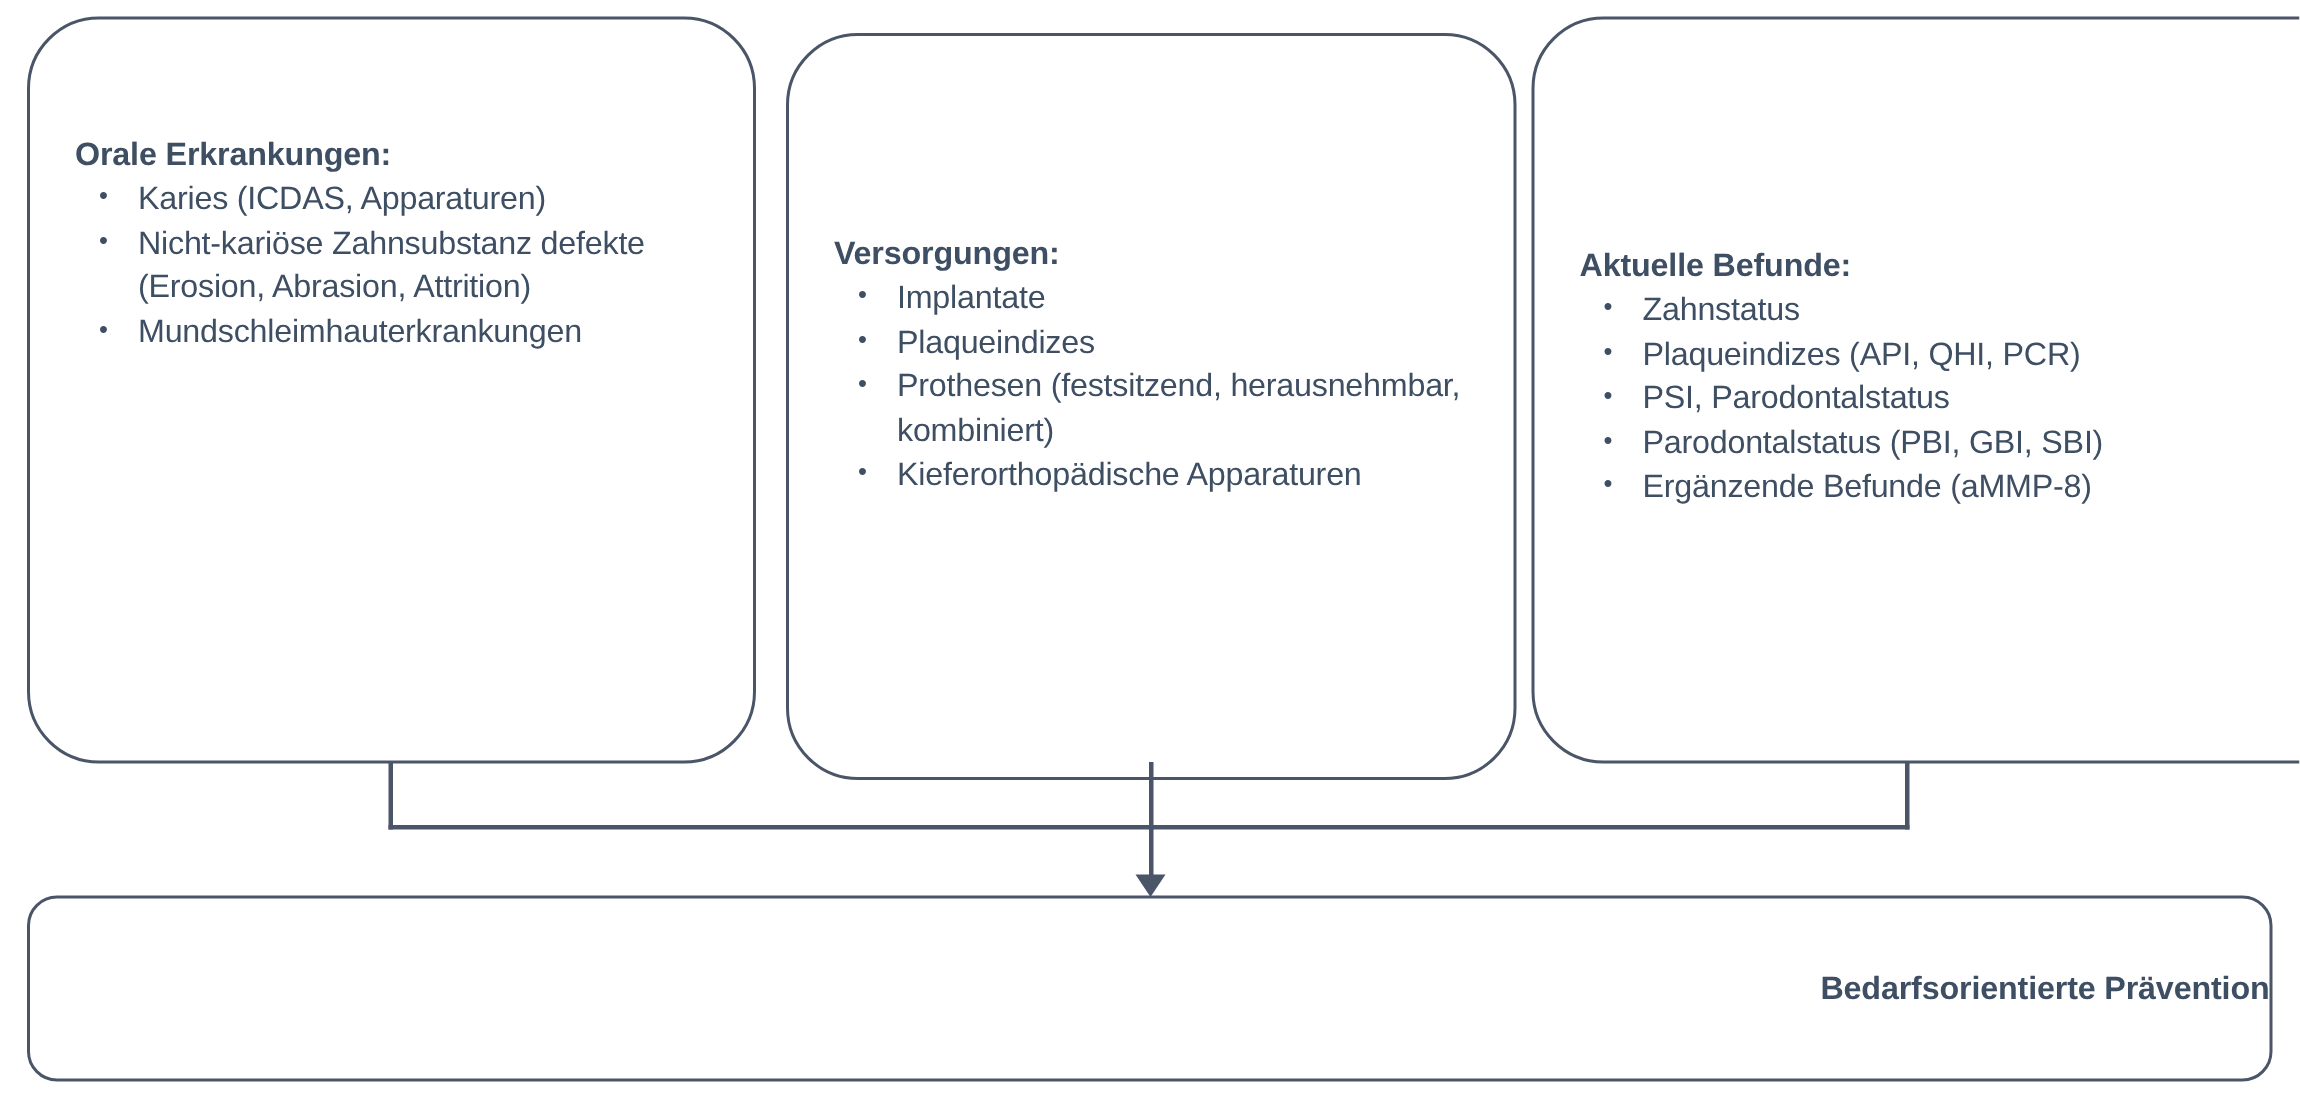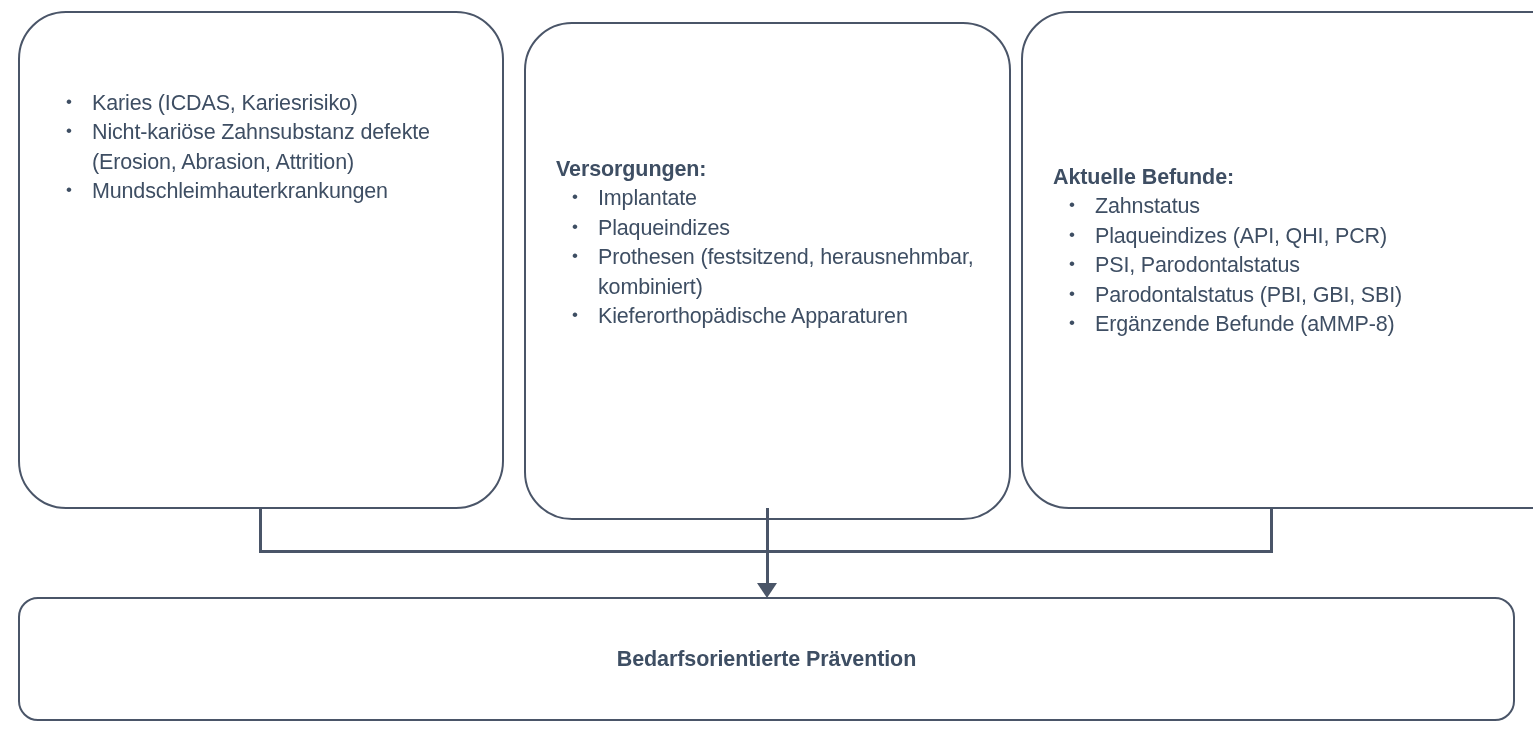--- a/index.html
+++ b/index.html
@@ -23,21 +23,21 @@
     border: 2px solid #4A5568;
     background: #ffffff;
   }
   .node.top {
     border-radius: 48px;
   }
   .node.bottom {
     border-radius: 20px;
     display: flex;
     align-items: center;
-    justify-content: center;
+    justify-content: flex-end;
   }
 
   #box-oral      { left: 18px;   top: 11px;  width: 486px;  height: 498px; }
   #box-care      { left: 524px;  top: 22px;  width: 487px;  height: 498px; }
   #box-findings  { left: 1021px; top: 11px;  width: 570px;  height: 498px; }
   #box-prevention{ left: 18px;   top: 597px; width: 1497px; height: 124px; }
 
   
   .content {
     position: absolute;
@@ -115,22 +115,23 @@
     border-top: 15px solid #4A5568;
   }
 </style>
 </head>
 <body>
 
 <div id="canvas">
 
   <div class="node top" id="box-oral">
     <div class="content" id="content-oral">
+      <div class="node-title">Orale Erkrankungen:</div>
       <ul class="bullets">
-        <li>Karies (ICDAS, Kariesrisiko)</li>
+        <li>Karies (ICDAS, Apparaturen)</li>
         <li>Nicht-kariöse Zahnsubstanz defekte (Erosion, Abrasion, Attrition)</li>
         <li>Mundschleimhauterkrankungen</li>
       </ul>
     </div>
   </div>
 
   <div class="node top" id="box-care">
     <div class="content" id="content-care">
       <div class="node-title">Versorgungen:</div>
       <ul class="bullets">

